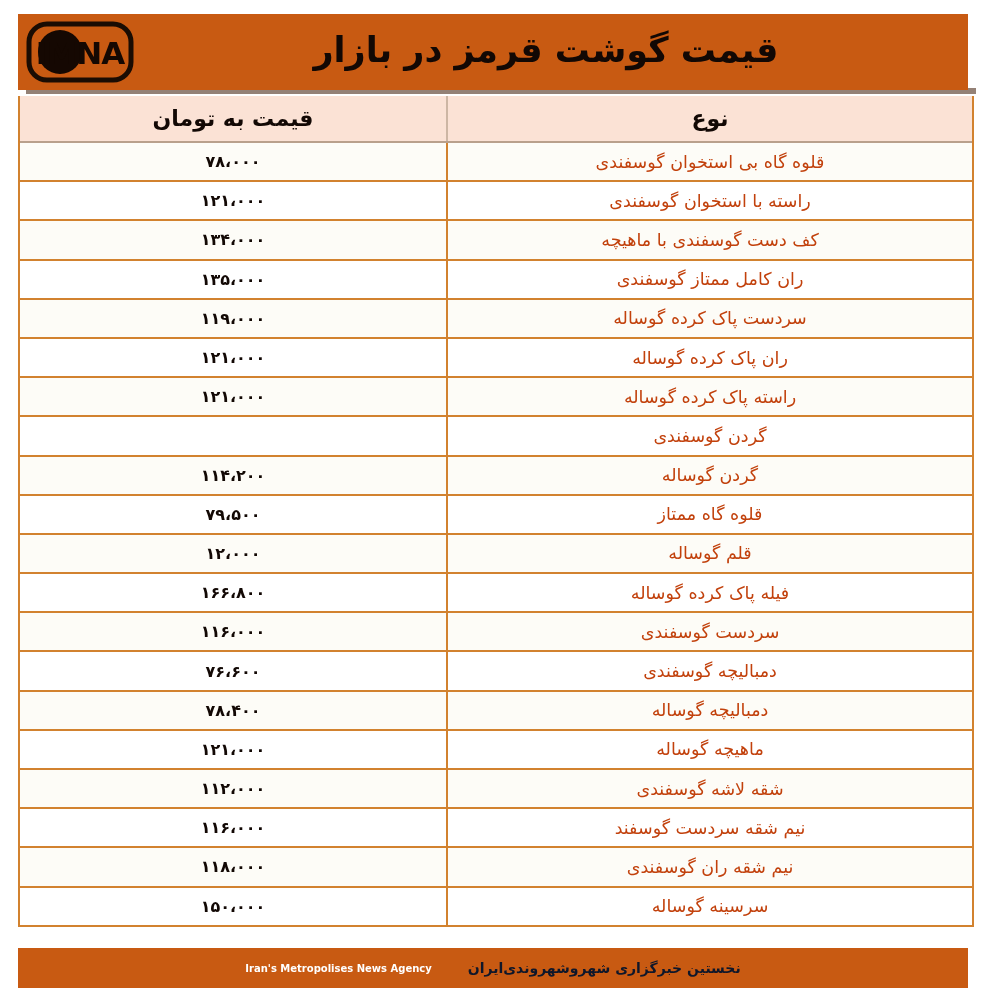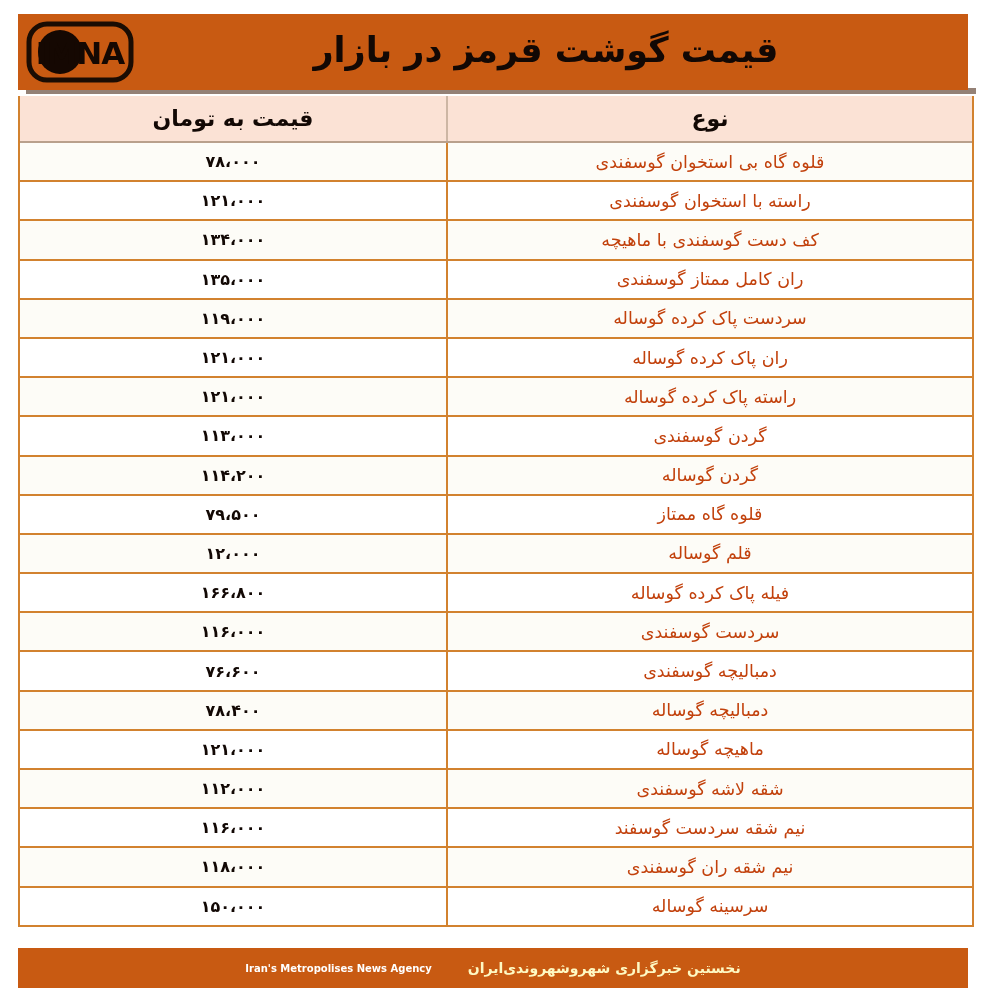--- a/index.html
+++ b/index.html
@@ -165,21 +165,21 @@
     display: flex;
     flex-direction: row;
     align-items: center;
     justify-content: center;
     gap: 36px;
     direction: rtl;
   }
   .footer-fa {
     font-size: 14px;
     font-weight: bold;
-    color: #fef9c3;
+    color: #0f172a;
     direction: rtl;
     white-space: nowrap;
   }
   .footer-en {
     font-size: 10px;
     font-weight: bold;
     color: #ffffff;
     direction: ltr;
     white-space: nowrap;
     font-family: "DejaVu Sans", "Liberation Sans", sans-serif;
@@ -238,21 +238,20 @@
     <div class="row body">
       <div class="cell cell-type">ران پاک کرده گوساله</div>
       <div class="cell cell-price">۱۲۱،۰۰۰</div>
     </div>
     <div class="row body alt">
       <div class="cell cell-type">راسته پاک کرده گوساله</div>
       <div class="cell cell-price">۱۲۱،۰۰۰</div>
     </div>
     <div class="row body">
       <div class="cell cell-type">گردن گوسفندی</div>
-      <div class="cell cell-price">۱۱۳،۰۰۰</div>
     </div>
     <div class="row body alt">
       <div class="cell cell-type">گردن گوساله</div>
       <div class="cell cell-price">۱۱۴،۲۰۰</div>
     </div>
     <div class="row body">
       <div class="cell cell-type">قلوه گاه ممتاز</div>
       <div class="cell cell-price">۷۹،۵۰۰</div>
     </div>
     <div class="row body alt">

